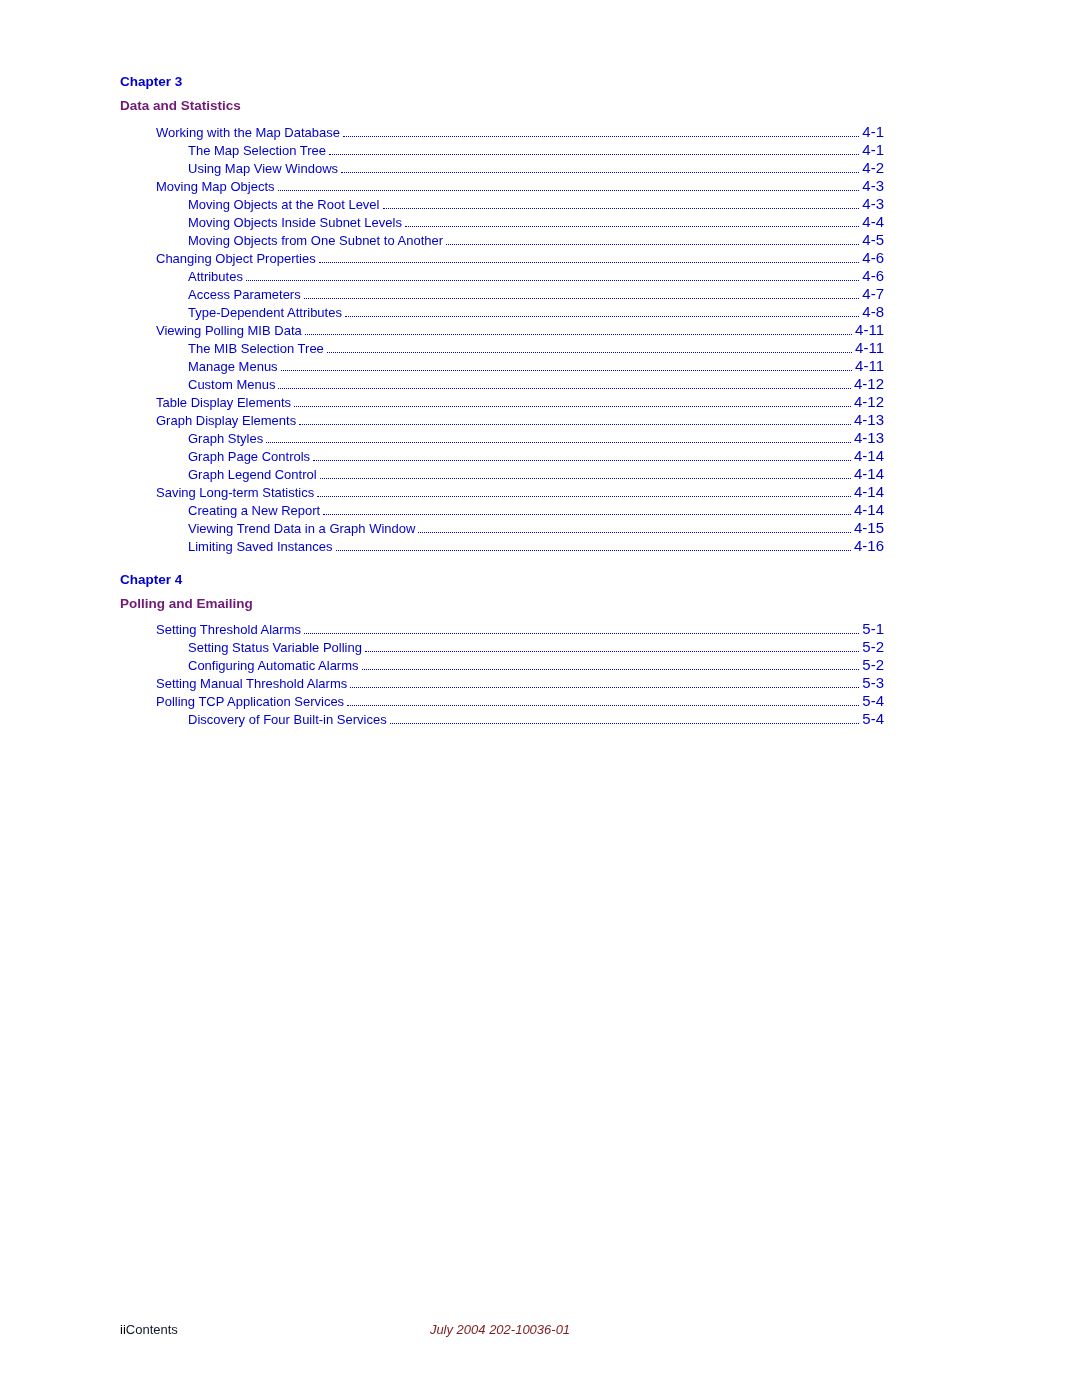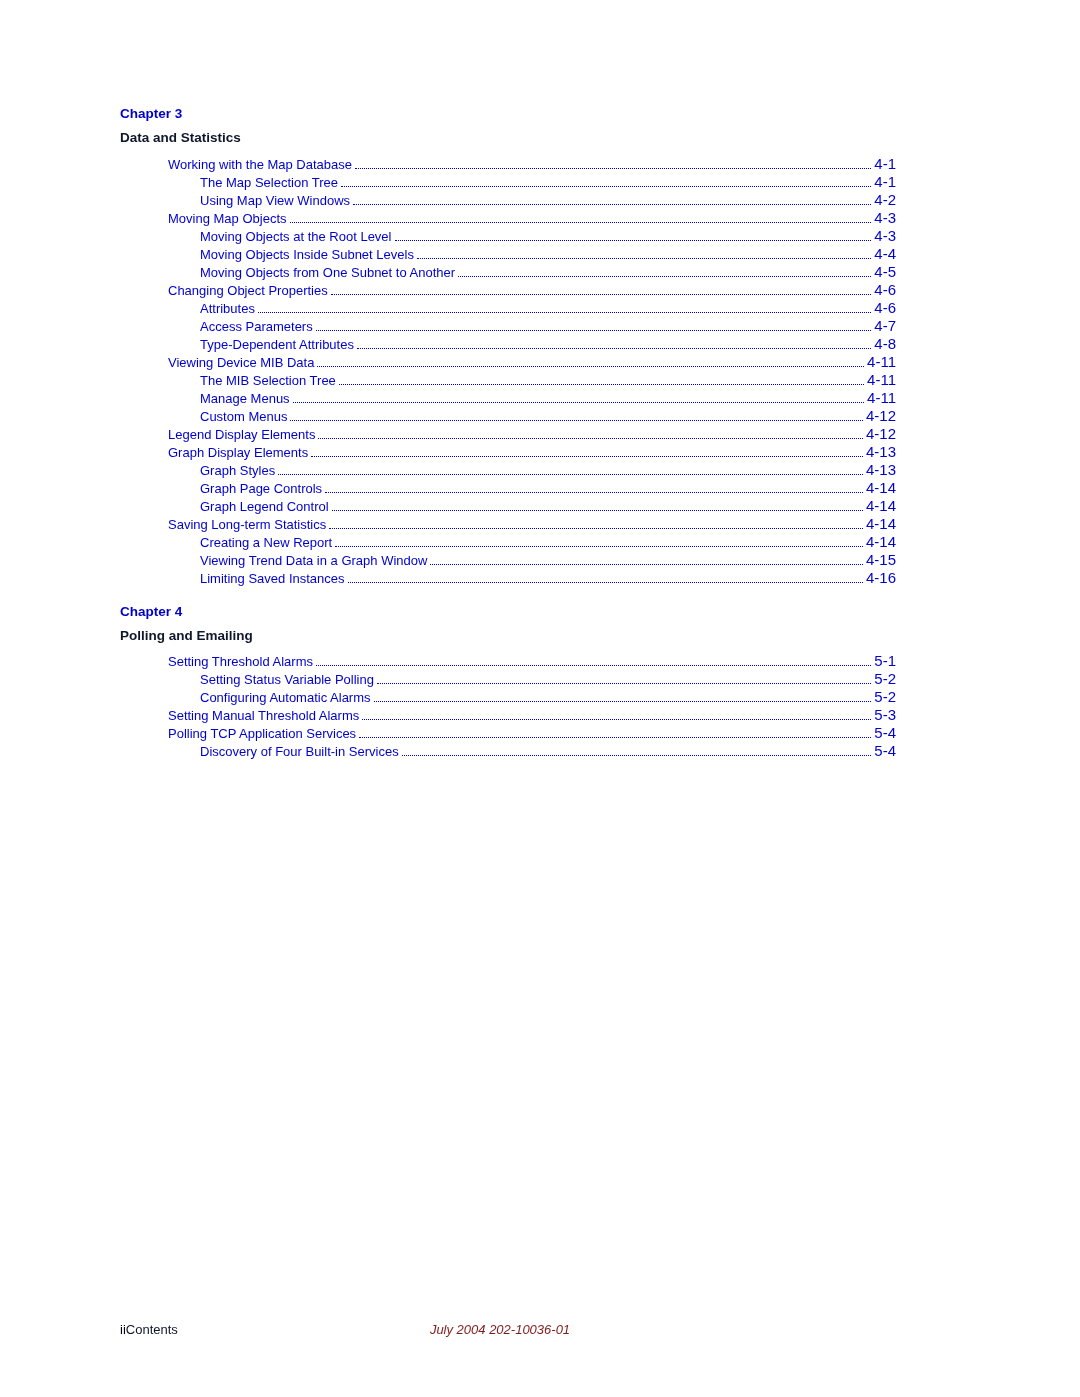--- a/index.html
+++ b/index.html
@@ -10,44 +10,44 @@
       width: 1080px;
       min-height: 1397px;
       position: relative;
       color: #000;
     }
 
     .page-container {
       width: 1000px;
       min-height: 1397px;
       background: #fff;
-      padding: 104px 120px 80px 120px;
+      padding: 72px 120px 80px 120px;
       position: relative;
     }
 
     .chapter-heading {
       font-weight: bold;
       color: #0000cc;
       font-size: 13.5px;
       line-height: 1.5;
     }
 
     .section-title {
       font-weight: bold;
-      color: #0f172a;
+      color: #701a75;
       font-size: 13.5px;
       line-height: 1.8;
       margin-top: 2px;
     }
 
     .toc-entry {
       display: flex;
       align-items: baseline;
       width: 100%;
-      margin: 1px 16px;
+      margin: 1px 4px;
     }
 
     .toc-entry .entry-text {
       color: #0000cc;
       font-size: 13px;
       white-space: nowrap;
       flex-shrink: 0;
     }
 
     .toc-entry .dots {
@@ -167,41 +167,41 @@
           <span class="entry-text">Access Parameters</span>
           <span class="dots"></span>
           <span class="page-num">4-7</span>
         </div>
         <div class="toc-entry indent-2">
           <span class="entry-text">Type-Dependent Attributes</span>
           <span class="dots"></span>
           <span class="page-num">4-8</span>
         </div>
         <div class="toc-entry indent-1">
-          <span class="entry-text">Viewing Device MIB Data</span>
+          <span class="entry-text">Viewing Polling MIB Data</span>
           <span class="dots"></span>
           <span class="page-num">4-11</span>
         </div>
         <div class="toc-entry indent-2">
           <span class="entry-text">The MIB Selection Tree</span>
           <span class="dots"></span>
           <span class="page-num">4-11</span>
         </div>
         <div class="toc-entry indent-2">
           <span class="entry-text">Manage Menus</span>
           <span class="dots"></span>
           <span class="page-num">4-11</span>
         </div>
         <div class="toc-entry indent-2">
           <span class="entry-text">Custom Menus</span>
           <span class="dots"></span>
           <span class="page-num">4-12</span>
         </div>
         <div class="toc-entry indent-1">
-          <span class="entry-text">Legend Display Elements</span>
+          <span class="entry-text">Table Display Elements</span>
           <span class="dots"></span>
           <span class="page-num">4-12</span>
         </div>
         <div class="toc-entry indent-1">
           <span class="entry-text">Graph Display Elements</span>
           <span class="dots"></span>
           <span class="page-num">4-13</span>
         </div>
         <div class="toc-entry indent-2">
           <span class="entry-text">Graph Styles</span>

